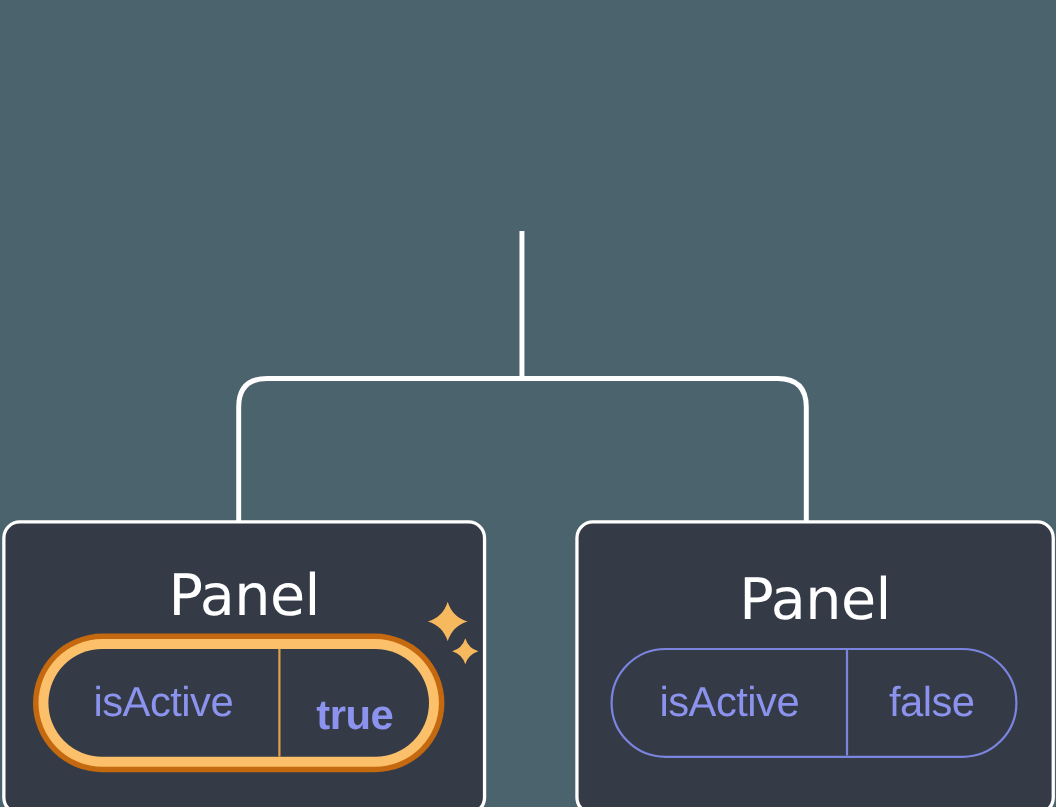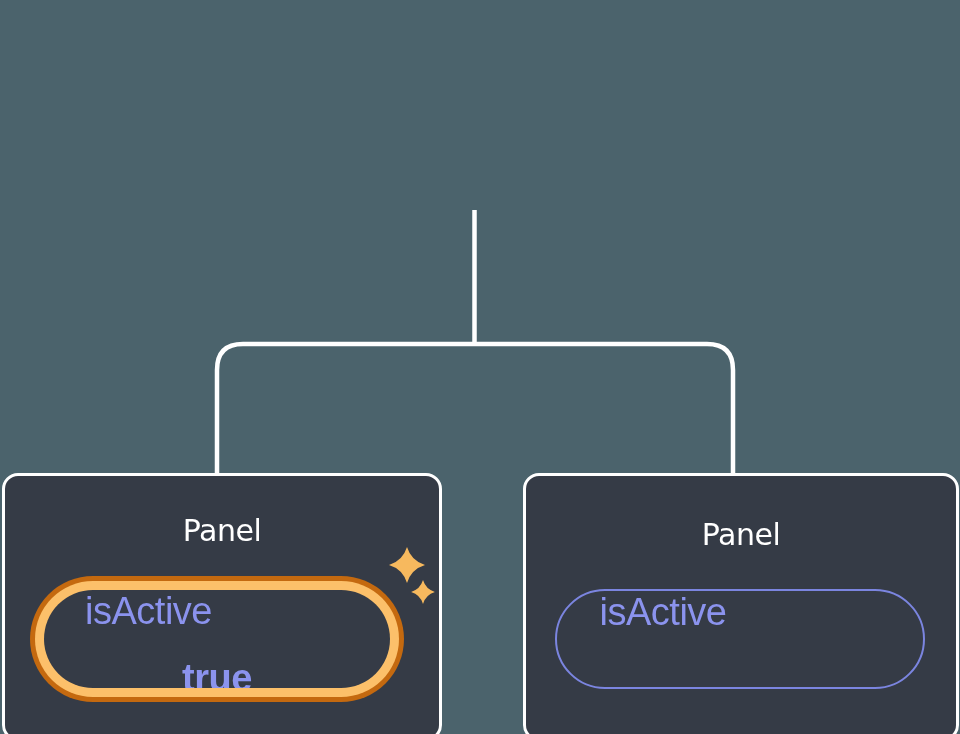--- a/index.html
+++ b/index.html
@@ -45,35 +45,34 @@
     color: var(--title, #ffffff);
     font-size: 42px;
     font-weight: 500;
     letter-spacing: -0.5px;
   }
   .panel-title {
     position: absolute;
     left: 0; right: 0;
     text-align: center;
     color: var(--title, #ffffff);
-    font-size: 30px;
+    font-size: 52px;
     font-weight: 500;
     letter-spacing: -0.5px;
     line-height: 1;
   }
   .panel-left .panel-title { top: 40px; }
   .panel-right .panel-title { top: 44px; }
   .pill {
     position: absolute;
     display: flex;
     align-items: stretch;
     box-sizing: border-box;
     border-radius: 60px;
     overflow: hidden;
-    flex-direction: column;
   }
   .pill .cell {
     display: flex;
     align-items: center;
     justify-content: center;
     color: var(--purple-text, #8b93ee);
     font-family: "Liberation Sans", sans-serif;
     font-size: 38px;
     letter-spacing: -0.5px;
   }
@@ -123,20 +122,21 @@
       <div class="divider"></div>
       <div class="cell value value-true">true</div>
     </div>
   </div>
 
   <div class="card panel-right">
     <div class="panel-title">Panel</div>
     <div class="pill pill-plain">
       <div class="cell prop">isActive</div>
       <div class="divider"></div>
+      <div class="cell value">false</div>
     </div>
   </div>
 
   <svg class="overlay" width="960" height="734" viewBox="0 0 960 734" style="z-index:3;">
     <g fill="#f7b95e">
       <path transform="translate(407,565)" d="M0 -18 Q4.2 -4.2 18 0 Q4.2 4.2 0 18 Q-4.2 4.2 -18 0 Q-4.2 -4.2 0 -18 Z"></path>
       <path transform="translate(423,592) scale(0.66)" d="M0 -18 Q4.2 -4.2 18 0 Q4.2 4.2 0 18 Q-4.2 4.2 -18 0 Q-4.2 -4.2 0 -18 Z"></path>
     </g>
   </svg>
 

